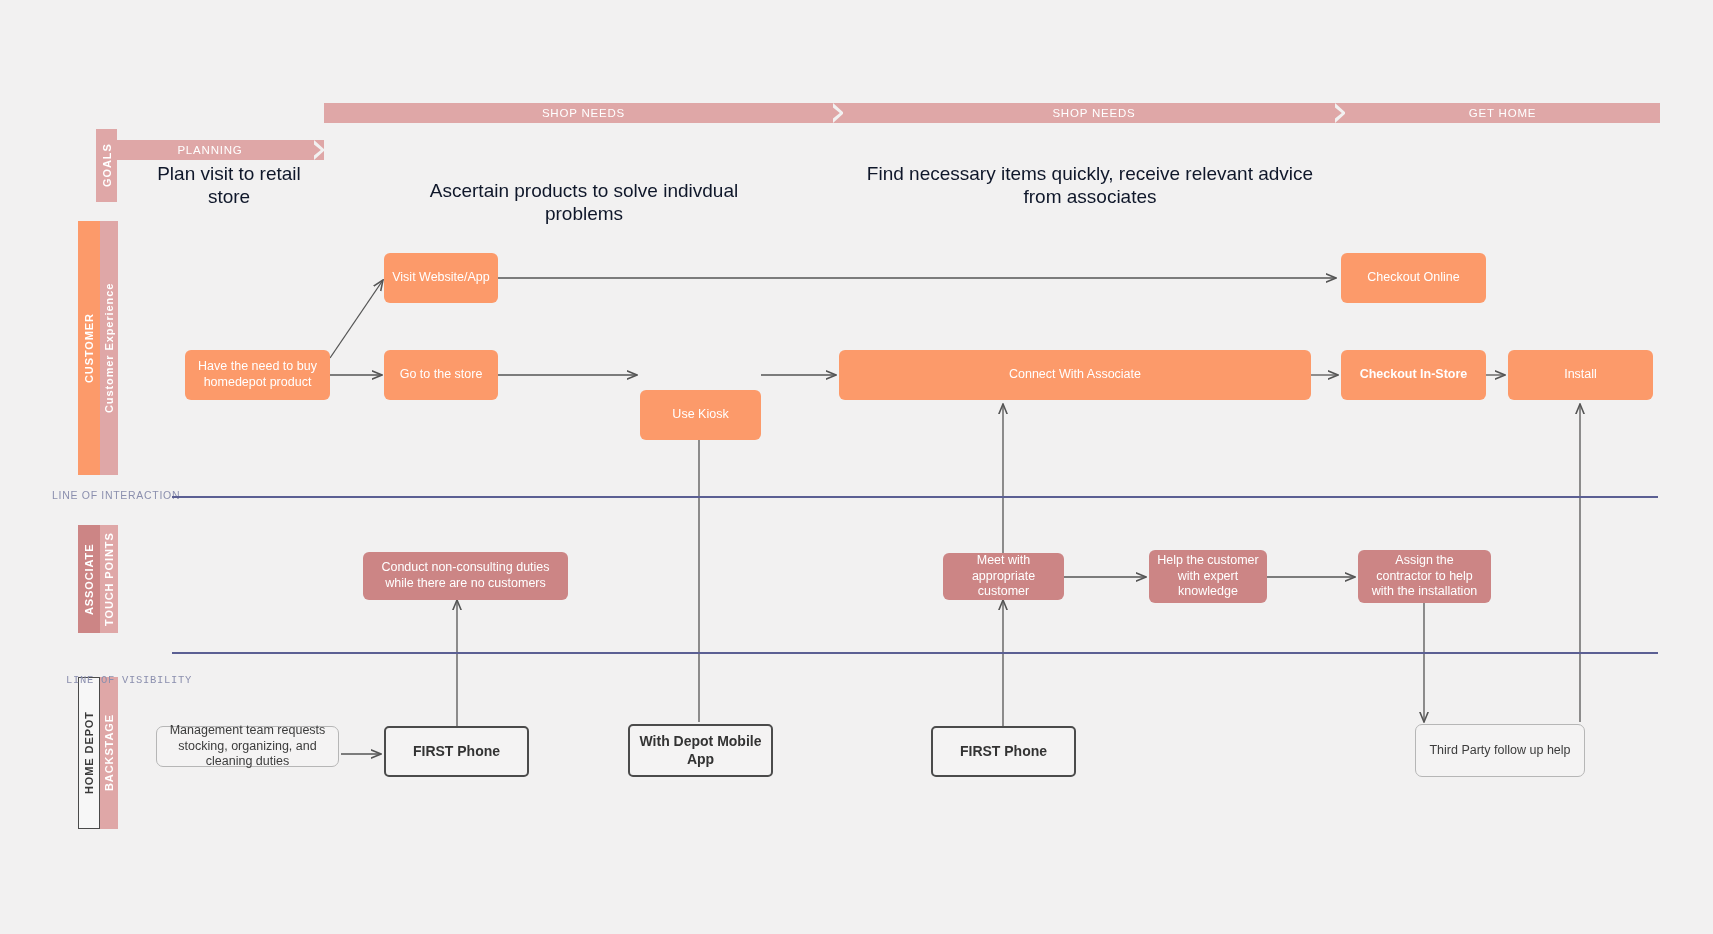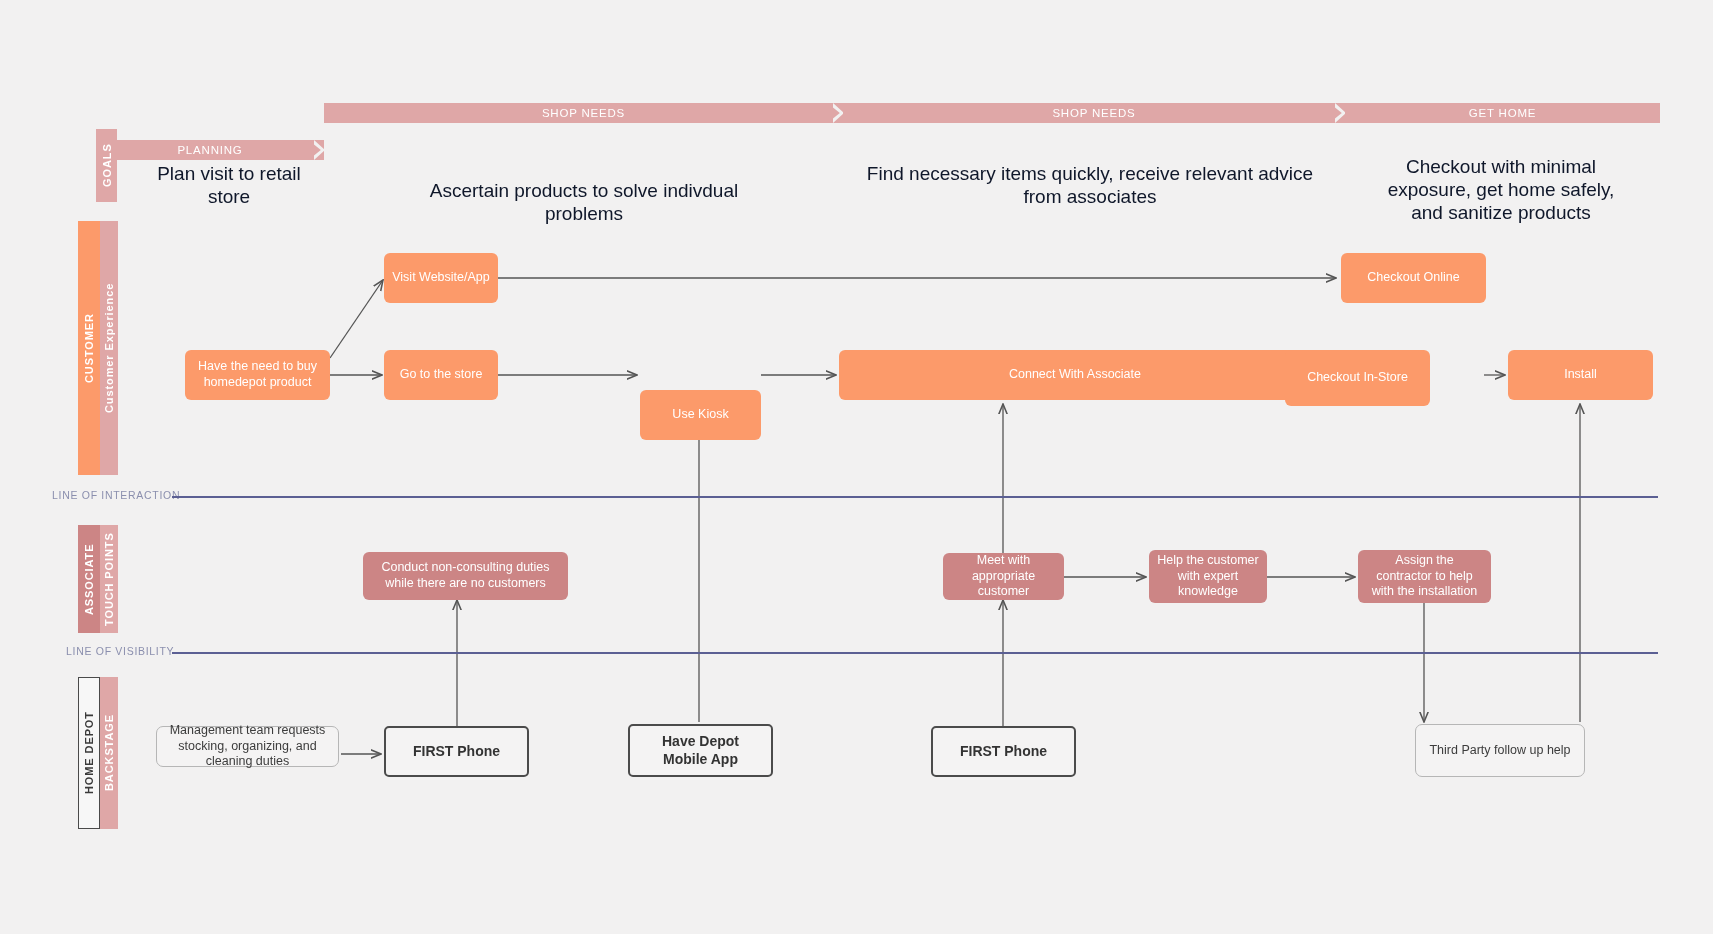--- a/index.html
+++ b/index.html
@@ -201,55 +201,54 @@
 
   <div class="rail rose" style="left:78px; top:525px; width:22px; height:108px;">ASSOCIATE</div>
   <div class="rail light" style="left:100px; top:525px; width:18px; height:108px;">TOUCH POINTS</div>
 
   <div class="rail white thin" style="left:78px; top:677px; width:22px; height:152px;">HOME DEPOT</div>
   <div class="rail light" style="left:100px; top:677px; width:18px; height:152px;">BACKSTAGE</div>
 
   <div class="goal" style="left:134px; top:162px; width:190px;">Plan visit to retail store</div>
   <div class="goal" style="left:399px; top:179px; width:370px;">Ascertain products to solve indivdual problems</div>
   <div class="goal" style="left:855px; top:162px; width:470px;">Find necessary items quickly, receive relevant advice from associates</div>
-  <div class="goal" style="left:1370px; top:155px; width:262px;">Checkout with minimal exposure, get home safely, and sanitize products</div>
 
   <div class="node cust" style="left:185px; top:350px; width:145px; height:50px;">Have the need to buy homedepot product</div>
 
   <div class="node cust" style="left:384px; top:253px; width:114px; height:50px;">Visit Website/App</div>
 
   <div class="node cust" style="left:384px; top:350px; width:114px; height:50px;">Go to the store</div>
 
   <div class="node cust" style="left:640px; top:350px; width:121px; height:50px;margin-top:40px;">Use Kiosk</div>
 
   <div class="node cust" style="left:1341px; top:253px; width:145px; height:50px;">Checkout Online</div>
 
   <div class="node cust" style="left:839px; top:350px; width:472px; height:50px;">Connect With Associate</div>
 
-  <div class="node cust" style="left:1285px; top:350px; width:145px; height:56px;">Checkout In-Store</div>
+  <div class="node cust" style="left:1341px; top:350px; width:145px; height:50px;font-weight:bold;">Checkout In-Store</div>
 
   <div class="node cust" style="left:1508px; top:350px; width:145px; height:50px;">Install</div>
 
   <div class="lane-label" style="left:52px; top:489px;">LINE OF INTERACTION</div>
   <div style="position:absolute; left:172px; top:496px; width:1486px; height:2px; background:#5b5f93;"></div>
 
   <div class="node assoc" style="left:363px; top:552px; width:205px; height:48px;">Conduct non-consulting duties while there are no customers</div>
 
   <div class="node assoc" style="left:943px; top:553px; width:121px; height:47px;">Meet with appropriate customer</div>
 
   <div class="node assoc" style="left:1149px; top:550px; width:118px; height:53px;">Help the customer with expert knowledge</div>
 
   <div class="node assoc" style="left:1358px; top:550px; width:133px; height:53px;">Assign the contractor to help with the installation</div>
 
-  <div class="lane-label" style="left:66px; top:645px;">LINE OF VISIBILITY</div>
+  <div class="lane-label" style="left:66px; top:674px;font-family:Liberation Mono, monospace;">LINE OF VISIBILITY</div>
   <div style="position:absolute; left:172px; top:652px; width:1486px; height:2px; background:#5b5f93;"></div>
 
   <div class="node stage-light" style="left:156px; top:726px; width:183px; height:41px;">Management team requests stocking, organizing, and cleaning duties</div>
 
   <div class="node stage-dark" style="left:384px; top:726px; width:145px; height:51px;">FIRST Phone</div>
 
-  <div class="node stage-dark" style="left:628px; top:724px; width:145px; height:53px;">Have Depot Mobile App</div>
+  <div class="node stage-dark" style="left:628px; top:724px; width:145px; height:53px;">With Depot Mobile App</div>
 
   <div class="node stage-dark" style="left:931px; top:726px; width:145px; height:51px;">FIRST Phone</div>
 
   <div class="node stage-light" style="left:1415px; top:724px; width:170px; height:53px;">Third Party follow up help</div>
 
 </div>
 
 </body></html>

